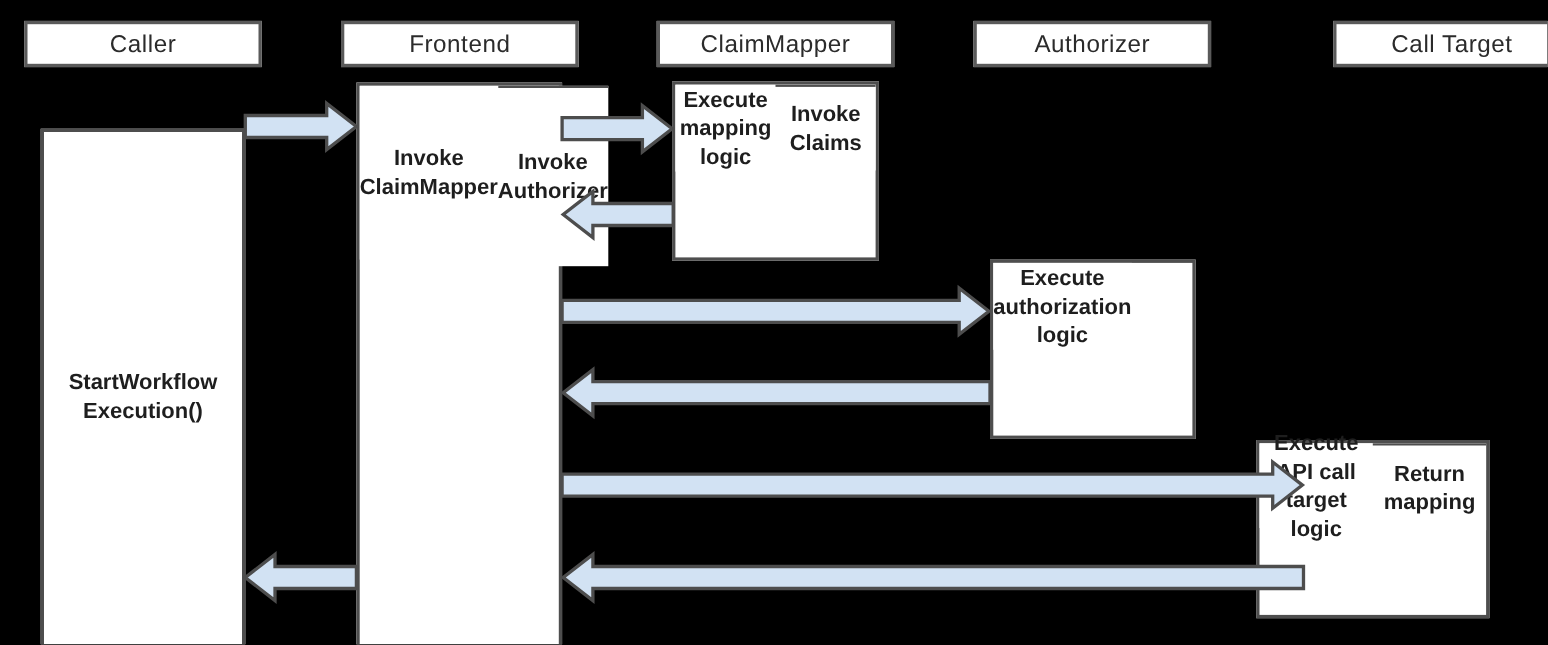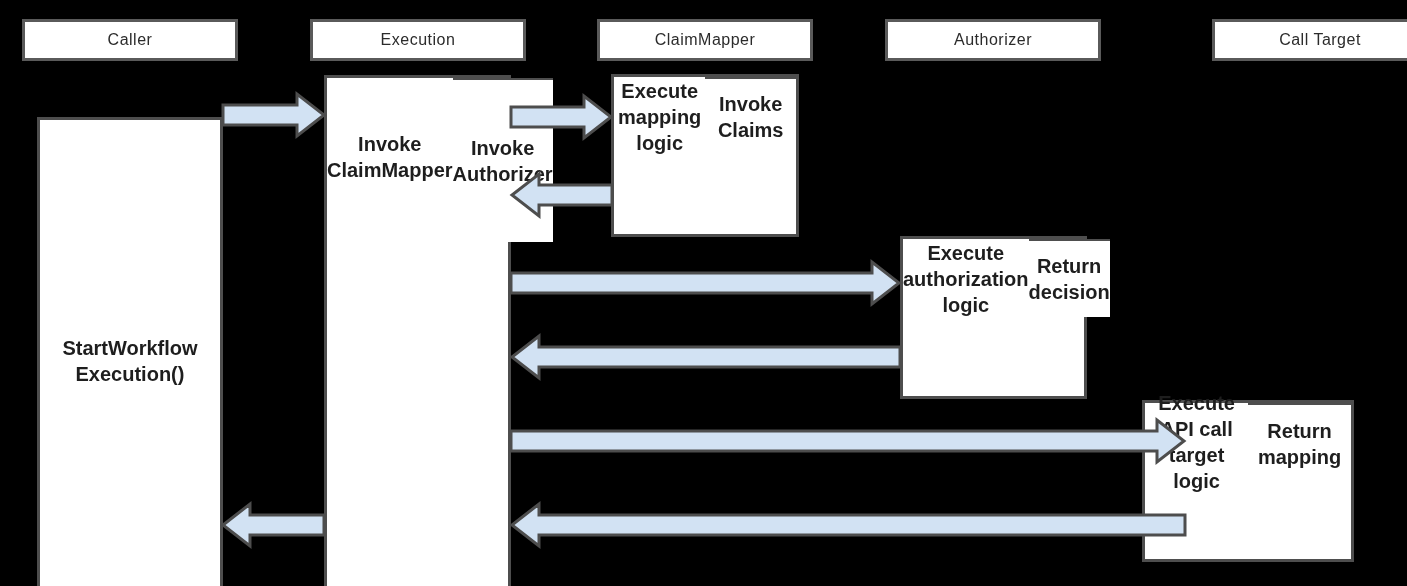--- a/index.html
+++ b/index.html
@@ -17,21 +17,21 @@
     background:var(--bg);
     font-family:"Liberation Sans", sans-serif;
     overflow:hidden;
   }
   .hdr{
     position:absolute;top:19px;height:42px;width:216px;
     background:var(--box-fill);
     border:3px solid #5a5a5a;
     box-sizing:border-box;
     display:flex;align-items:center;justify-content:center;
-    font-size:16px;font-weight:400;letter-spacing:0.5px;color:#2b2b2b;
+    font-size:22px;font-weight:400;letter-spacing:0.5px;color:#2b2b2b;
   }
   .abox{
     position:absolute;
     background:var(--box-fill);
     border:3px solid var(--box-border);
     box-sizing:border-box;
     display:flex;align-items:center;justify-content:center;margin-top:44px;
   }
   .group{
     position:absolute;
@@ -62,21 +62,21 @@
 </style>
 </head>
 <body>
 
 <div class="canvas">
 
   <div class="hdr" style="left:22px">
       <span class="hlbl">Caller</span>
     </div>
   <div class="hdr" style="left:310px">
-      <span class="hlbl">Execution</span>
+      <span class="hlbl">Frontend</span>
     </div>
   <div class="hdr" style="left:597px">
       <span class="hlbl">ClaimMapper</span>
     </div>
   <div class="hdr" style="left:885px">
       <span class="hlbl">Authorizer</span>
     </div>
   <div class="hdr" style="left:1212px">
       <span class="hlbl">Call Target</span>
     </div>
@@ -106,23 +106,20 @@
       <span class="lbl">Invoke Claims</span>
     </div>
   </div>
 
   <div class="group" style="left:900px;top:236px;width:187px;height:163px">
     <div class="cell" style="height:79px">
       <span class="lbl">Execute
 authorization
 logic</span>
     </div>
-    <div class="cell" style="height:78px">
-      <span class="lbl">Return decision</span>
-    </div>
   </div>
 
   <div class="group" style="left:1142px;top:400px;width:212px;height:162px">
     <div class="cell" style="height:77px">
       <span class="lbl">Execute API call
 target logic</span>
     </div>
     <div class="cell" style="height:79px">
       <span class="lbl">Return mapping</span>
     </div>

